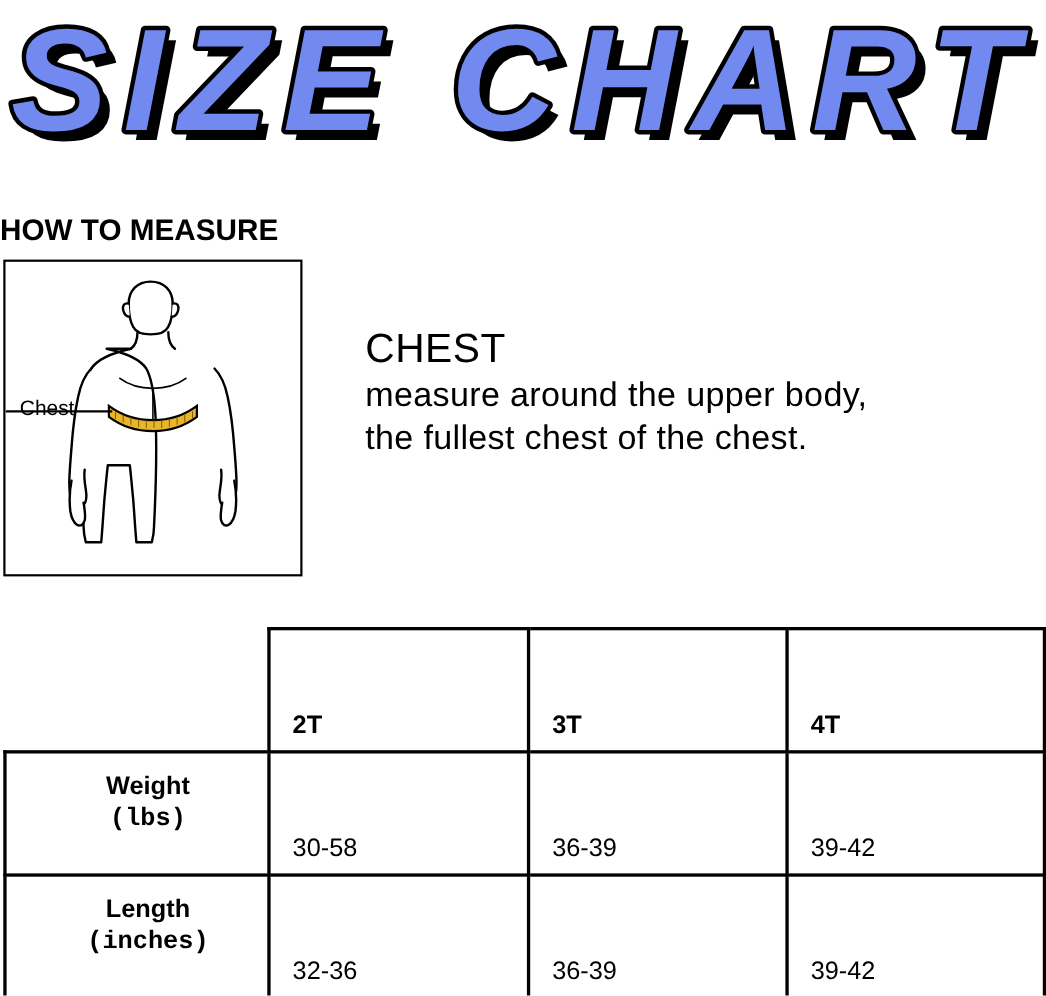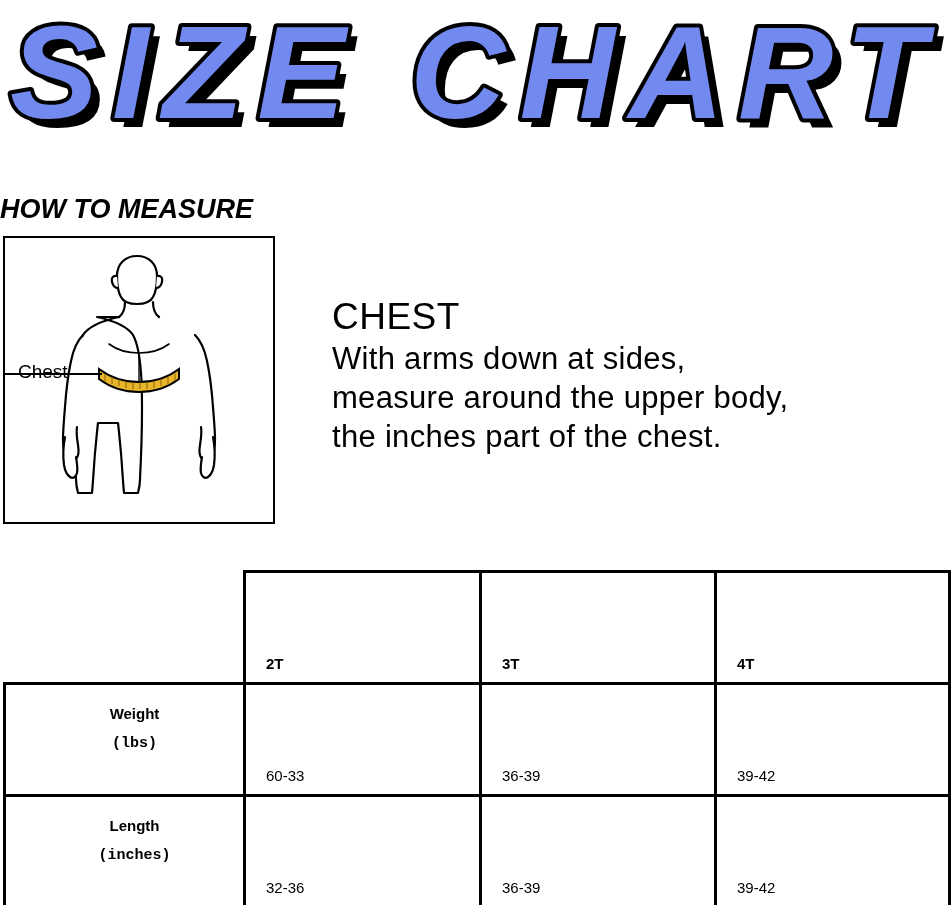--- a/index.html
+++ b/index.html
@@ -28,21 +28,20 @@
   
   #how-to-measure {
     position: absolute;
     left: 0;
     top: 194px;
     font-size: 27px;
     font-weight: bold;
     letter-spacing: 0px;
     color: #000;
     font-family: "Liberation Sans", sans-serif;
-    font-style: italic;
   }
 
   
   #figure-box {
     position: absolute;
     left: 3px;
     top: 236px;
     width: 272px;
     height: 288px;
     border: 2px solid #000;
@@ -89,21 +88,21 @@
     top: 570px;
     width: 945px;
     border-collapse: collapse;
     table-layout: fixed;
   }
   #size-table td {
     border: 3px solid #000;
     vertical-align: bottom;
     padding: 0 0 10px 20px;
     height: 112px;
-    font-size: 15px;
+    font-size: 23px;
     color: #000;
     box-sizing: border-box;
   }
   #size-table td.blank {
     border: none;
   }
   #size-table col.c0 { width: 240px; }
   #size-table col.c1 { width: 236px; }
   #size-table col.c2 { width: 235px; }
   #size-table col.c3 { width: 234px; }
@@ -193,23 +192,22 @@
       </g>
     </g>
 
     <line x1="0" y1="136" x2="97" y2="136" stroke="#000" stroke-width="2"></line>
   </svg>
 </div>
 <div id="chest-label">Chest</div>
 
 <div id="desc-block">
   <div id="desc-title">CHEST</div>
-  <div class="desc-line">With arms down at sides,</div>
   <div class="desc-line">measure around the upper body,</div>
-  <div class="desc-line">the inches part of the chest.</div>
+  <div class="desc-line">the fullest chest of the chest.</div>
 </div>
 
 <table id="size-table">
   <colgroup>
     <col class="c0">
       <col class="c1">
       <col class="c2">
       <col class="c3">
   </colgroup>
   <tbody>
@@ -217,21 +215,21 @@
       <td class="blank"></td>
       <td class="hdr-cell">2T</td>
       <td class="hdr-cell">3T</td>
       <td class="hdr-cell">4T</td>
     </tr>
     <tr>
       <td class="rowlabel">
         <span>Weight</span>
         <span class="l2">(lbs)</span>
       </td>
-      <td class="val-cell">60-33</td>
+      <td class="val-cell">30-58</td>
       <td class="val-cell">36-39</td>
       <td class="val-cell">39-42</td>
     </tr>
     <tr>
       <td class="rowlabel">
         <span>Length</span>
         <span class="l2">(inches)</span>
       </td>
       <td class="val-cell">32-36</td>
       <td class="val-cell">36-39</td>

